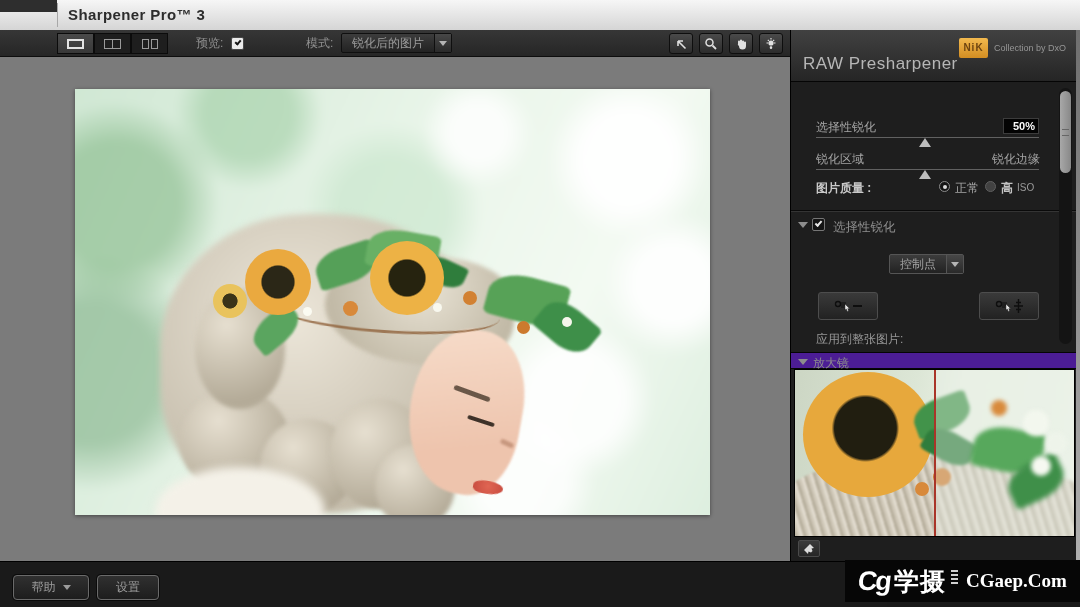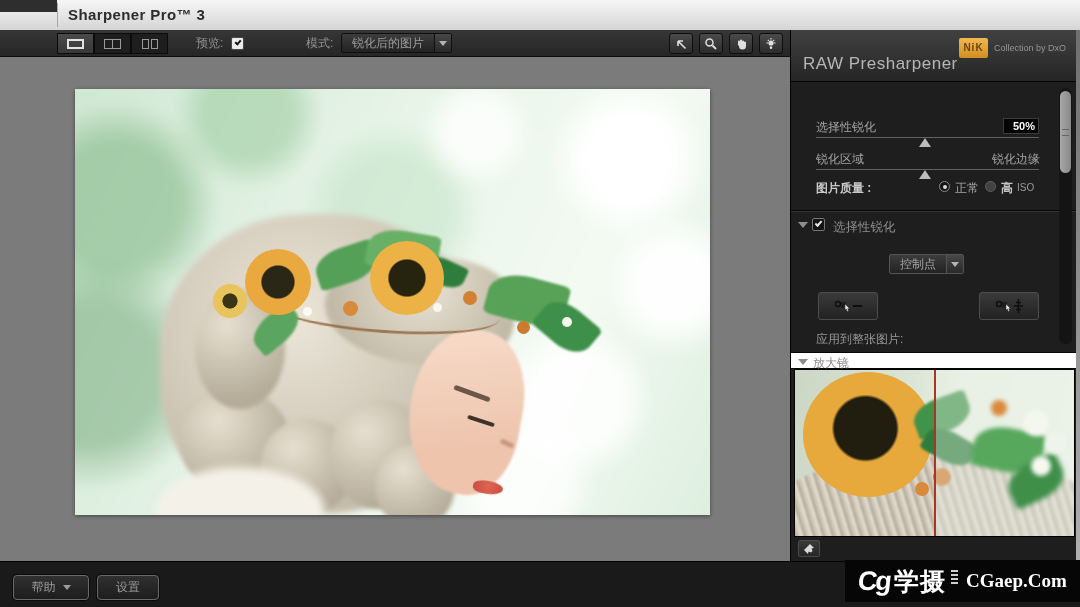--- a/index.html
+++ b/index.html
@@ -132,21 +132,21 @@
                    border-radius:2px; position:absolute; }
   .checkbox-dark .chk { position:absolute; left:2px; top:2px; width:7px; height:4px;
                         border-left:2px solid #e8e8e8; border-bottom:2px solid #e8e8e8;
                         transform:rotate(-48deg); }
   .cp-btn { width:60px; height:28px; border:1px solid #4d4d4d; border-radius:3px;
             background:linear-gradient(#3a3a3a,#222); display:flex; align-items:center;
             justify-content:center; gap:5px; position:absolute; }
   .minmax-clip { left:25px; top:316px; width:230px; height:6px; overflow:hidden; }
   .minmax-row { display:flex; justify-content:space-between; font-size:11px; color:#9a9a9a; }
 
-  .loupe-hdr { left:0; top:322px; width:290px; height:17px; background:#ffffff;
+  .loupe-hdr { left:0; top:322px; width:290px; height:17px; background:#4c1d95;
                border-top:1px solid #050505; border-bottom:1px solid #050505; }
   .loupe { left:3px; top:339px; width:281px; height:168px; background:#cfd8c8;
            overflow:hidden; border:1px solid #000; }
   .loupe-bg { position:absolute; inset:0;
       background:linear-gradient(100deg,#ccd6c4,#dce6d6 40%,#e8efe2 55%,#edf3e8); }
   .loupe-hair { position:absolute; left:-10px; bottom:-12px; width:310px; height:92px;
       border-radius:45% 55% 0 0; filter:blur(1px);
       background:repeating-linear-gradient(73deg,#e3ddd0 0 3px,#b6ae9c 3px 6px,#cfc8b8 6px 9px); }
   .loupe-right-soft { position:absolute; left:50%; top:0; width:50%; height:100%;
       background:rgba(235,243,235,.38); backdrop-filter:blur(1px); }

